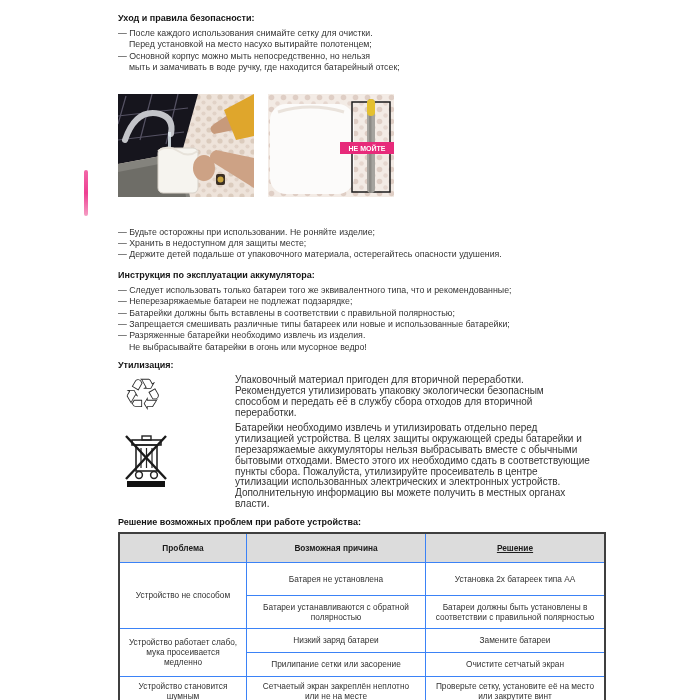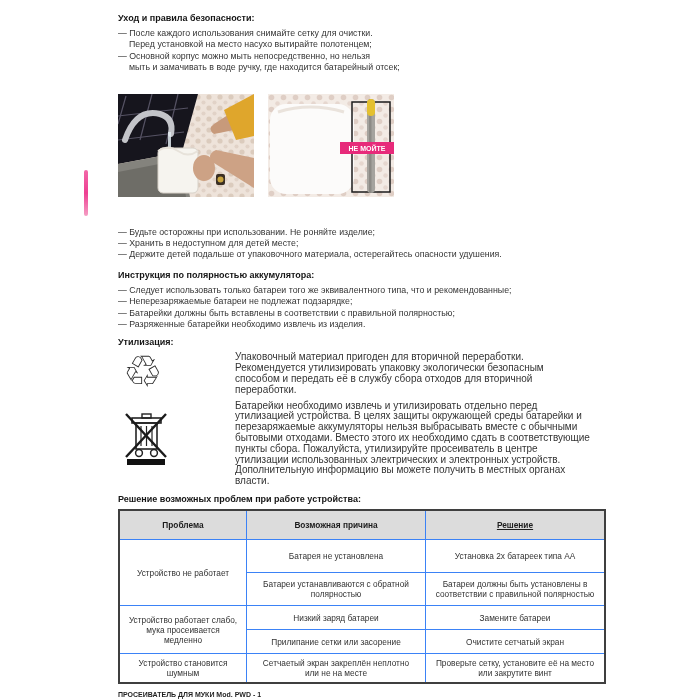--- a/index.html
+++ b/index.html
@@ -99,31 +99,33 @@
         <rect x="99" y="5" width="8" height="94" rx="4" fill="#a5a39e"></rect>
         <rect x="101" y="5" width="2.5" height="94" fill="#8d8b86"></rect>
         <rect x="99" y="5" width="8" height="17" rx="4" fill="#e4c02f"></rect>
         <rect x="72" y="48" width="54" height="12" fill="#e72a7a"></rect>
         <text x="99" y="57" text-anchor="middle" font-size="7" font-weight="bold" fill="#ffffff" font-family="Liberation Sans, sans-serif">НЕ МОЙТЕ</text>
       </svg>
     </div>
 
     <div class="after-photos">
       <div class="line">— Будьте осторожны при использовании. Не роняйте изделие;</div>
-      <div class="line">— Хранить в недоступном для детей месте;</div>
+      <div class="line">— Хранить в недоступном для защиты месте;</div>
       <div class="line">— Держите детей подальше от упаковочного материала, остерегайтесь опасности удушения.</div>
     </div>
   </div>
 
   <div class="section">
-    <div class="heading">Инструкция по полярностью аккумулятора:</div>
+    <div class="heading">Инструкция по эксплуатации аккумулятора:</div>
     <div class="line">— Следует использовать только батареи того же эквивалентного типа, что и рекомендованные;</div>
     <div class="line">— Неперезаряжаемые батареи не подлежат подзарядке;</div>
     <div class="line">— Батарейки должны быть вставлены в соответствии с правильной полярностью;</div>
+    <div class="line">— Запрещается смешивать различные типы батареек или новые и использованные батарейки;</div>
     <div class="line">— Разряженные батарейки необходимо извлечь из изделия.</div>
+    <div class="line cont">Не выбрасывайте батарейки в огонь или мусорное ведро!</div>
   </div>
 
   <div class="section">
     <div class="heading">Утилизация:</div>
 
     <div class="util-row">
       <div class="util-icon-col">
         <span class="recycle-glyph">♲</span>
       </div>
       <div class="util-text">Упаковочный материал пригоден для вторичной переработки. Рекомендуется утилизировать упаковку экологически безопасным способом и передать её в службу сбора отходов для вторичной переработки.</div>
@@ -152,21 +154,21 @@
   <div class="section">
     <div class="heading">Решение возможных проблем при работе устройства:</div>
     <table class="trouble">
       <tbody>
           <tr>
         <th class="col-problem">Проблема</th>
         <th class="col-cause">Возможная причина</th>
         <th class="col-solution">Решение</th>
       </tr>
       <tr class="row-tall">
-        <td rowspan="2">Устройство не работает</td>
+        <td rowspan="2">Устройство не способом</td>
         <td>Батарея не установлена</td>
         <td>Установка 2х батареек типа АА</td>
       </tr>
       <tr class="row-tall">
         <td>Батареи устанавливаются с обратной полярностью</td>
         <td>Батареи должны быть установлены в соответствии с правильной полярностью</td>
       </tr>
       <tr class="row-short">
         <td rowspan="2">Устройство работает слабо, мука просеивается медленно</td>
         <td>Низкий заряд батареи</td>

